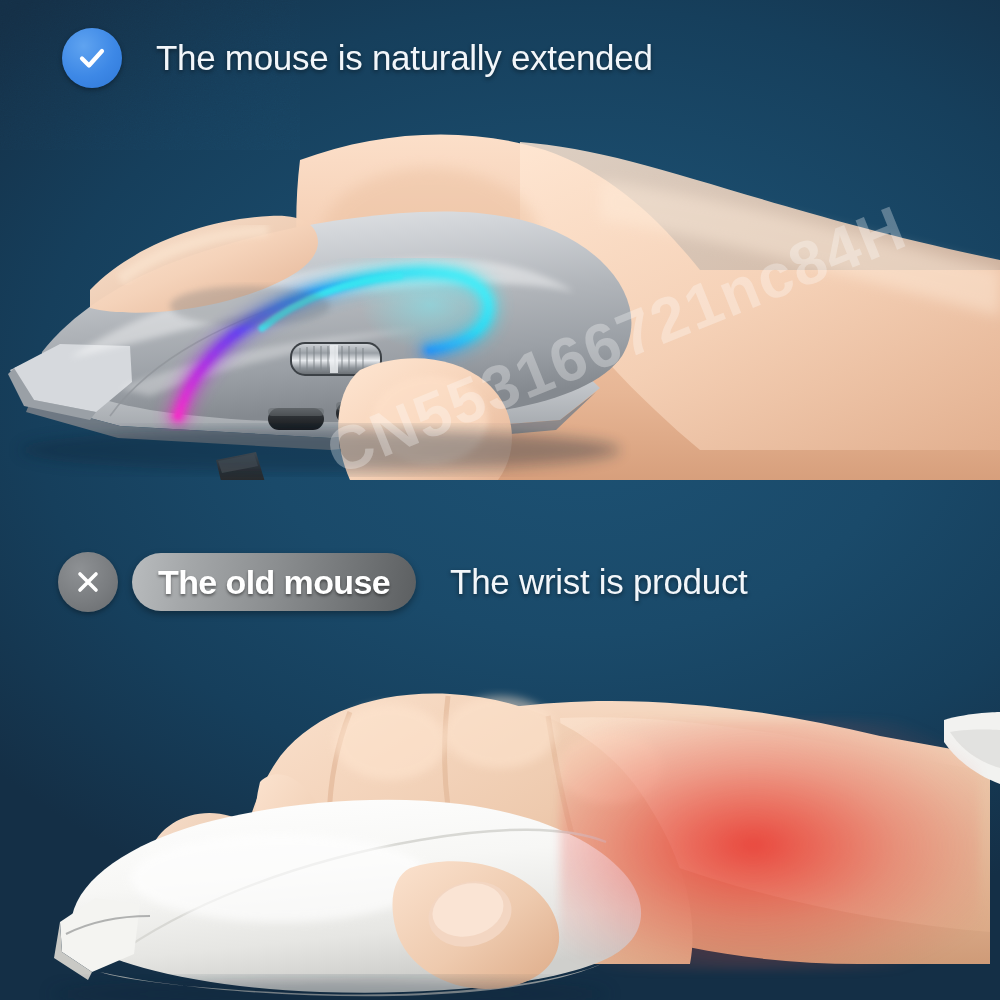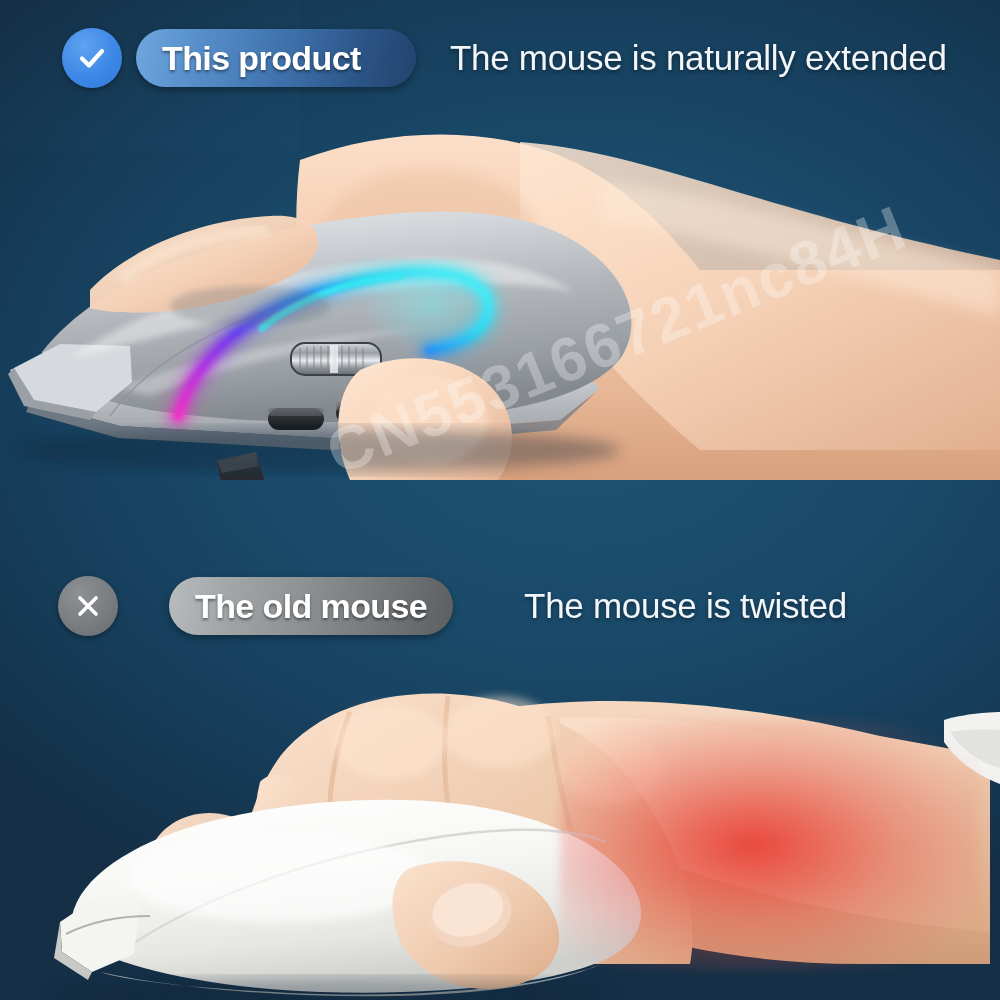--- a/index.html
+++ b/index.html
@@ -25,21 +25,21 @@
   #noise {
     position:absolute; inset:0;
     pointer-events:none;
     opacity:.5;
     mix-blend-mode:overlay;
   }
 
   
   .hdr { position:absolute; display:flex; align-items:center; }
   #hdr-good { left:62px;  top:28px; }
-  #hdr-bad  { left:58px;  top:576px;gap:37px; }
+  #hdr-bad  { left:58px;  top:552px; }
 
   .badge {
     width:60px; height:60px; border-radius:50%;
     display:flex; align-items:center; justify-content:center;
     flex:0 0 auto;
   }
   .badge.good {
     background:radial-gradient(circle at 36% 30%, #5fa3f0 0%, #3d88e6 55%, #2f78d8 100%);
     box-shadow:0 2px 5px rgba(0,0,0,.35);
   }
@@ -382,31 +382,28 @@
   </div>
 
   <div id="pain"></div>
 
   <div class="hdr" id="hdr-good">
     <div class="badge good">
       <svg width="34" height="34" viewBox="0 0 34 34">
         <path d="M7 17.5 L14 24.5 L27 10" stroke="#ffffff" stroke-width="4.2" fill="none" stroke-linecap="round" stroke-linejoin="round"></path>
       </svg>
     </div>
-    <div class="pill good">
-      <span class="pill-label">This product</span>
-    </div>
     <div class="headline">The mouse is naturally extended</div>
   </div>
 
   <div class="hdr" id="hdr-bad">
     <div class="badge bad">
       <svg width="34" height="34" viewBox="0 0 34 34">
         <path d="M9 9 L25 25 M25 9 L9 25" stroke="#ffffff" stroke-width="3.6" fill="none" stroke-linecap="round"></path>
       </svg>
     </div>
     <div class="pill bad">
       <span class="pill-label">The old mouse</span>
     </div>
-    <div class="headline">The mouse is twisted</div>
+    <div class="headline">The wrist is product</div>
   </div>
 
 </div>
 
 </body></html>

